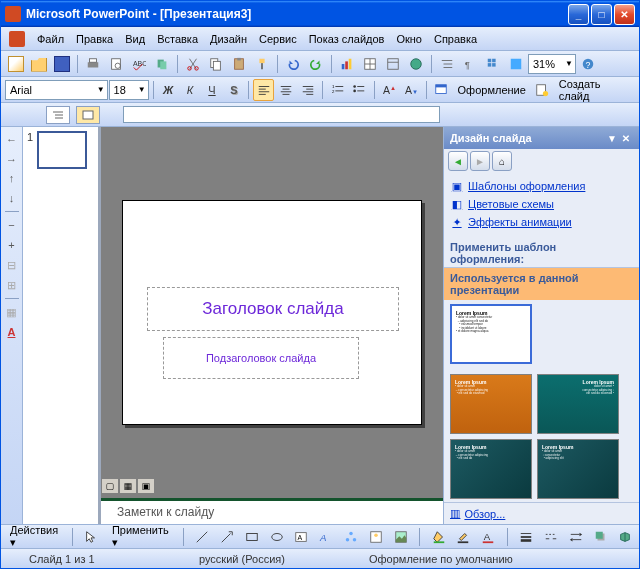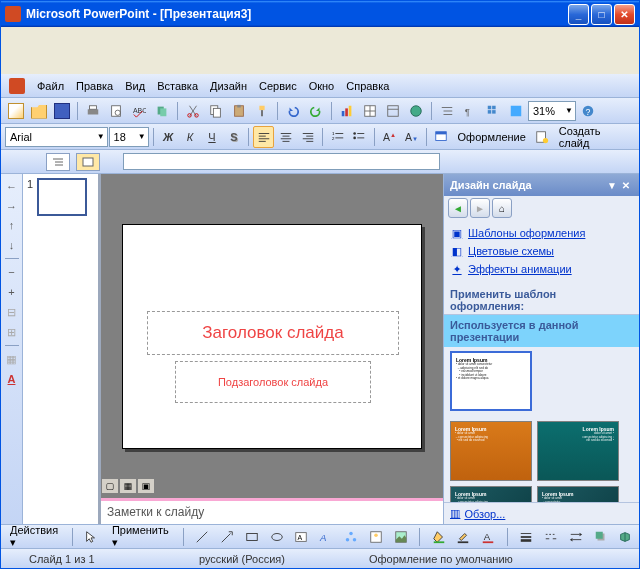--- a/index.html
+++ b/index.html
@@ -5,21 +5,21 @@
 * { margin: 0; padding: 0; box-sizing: border-box; }
 body { font-family: Tahoma, Arial, sans-serif; font-size: 11px; background: #ece9d8; overflow: hidden; }
 .window { width: 640px; height: 569px; border: 1px solid #0054e3; background: #ece9d8; display: flex; flex-direction: column; }
 .titlebar { height: 26px; background: linear-gradient(180deg, #3a93ff 0%, #0054e3 8%, #0054e3 92%, #0031a5 100%); display: flex; align-items: center; padding: 0 4px; color: #fff; font-weight: bold; font-size: 12px; }
 .titlebar .app-icon { width: 16px; height: 16px; background: #d04a23; margin-right: 5px; border-radius: 2px; }
 .titlebar .title-text { flex: 1; }
 .titlebar .win-btns { display: flex; gap: 2px; }
 .titlebar .win-btn { width: 21px; height: 21px; border: 1px solid #fff; border-radius: 3px; display: flex; align-items: center; justify-content: center; font-family: Arial; font-size: 10px; color: #fff; cursor: pointer; }
 .win-btn.min, .win-btn.max { background: linear-gradient(180deg, #7ba7e8 0%, #2968d8 50%, #1651c0 100%); }
 .win-btn.close { background: linear-gradient(180deg, #f49f8b 0%, #e34a2b 50%, #c0301a 100%); }
-.menubar { height: 24px; background: linear-gradient(180deg, #e6eefc 0%, #c4d5f5 100%); display: flex; align-items: center; padding: 0 2px; border-bottom: 1px solid #9bb3d8; margin-top: 47px; }
+.menubar { height: 24px; background: linear-gradient(180deg, #e6eefc 0%, #c4d5f5 100%); display: flex; align-items: center; padding: 0 2px; border-bottom: 1px solid #9bb3d8; }
 .menubar .logo { width: 16px; height: 16px; background: #d04a23; margin: 0 6px; border-radius: 2px; }
 .menu-item { padding: 3px 6px; cursor: pointer; }
 .toolbar { height: 26px; background: linear-gradient(180deg, #e6eefc 0%, #c4d5f5 100%); display: flex; align-items: center; padding: 2px 4px; border-bottom: 1px solid #9bb3d8; gap: 1px; }
 .tb-btn { width: 22px; height: 22px; display: flex; align-items: center; justify-content: center; cursor: pointer; border: 1px solid transparent; border-radius: 2px; }
 .tb-sep { width: 1px; height: 18px; background: #8aa0c4; margin: 0 3px; }
 .tb-text { padding: 2px 5px; cursor: pointer; }
 .tb-combo { height: 20px; background: #fff; border: 1px solid #7f9db9; display: flex; align-items: center; padding: 0 2px 0 4px; font-size: 11px; }
 .tb-combo .arrow { margin-left: auto; font-size: 8px; }
 .font-name { width: 108px; }
 .font-size { width: 42px; }
@@ -35,37 +35,37 @@
 .left-tools { width: 22px; background: linear-gradient(180deg, #e6eefc 0%, #c4d5f5 100%); display: flex; flex-direction: column; align-items: center; padding: 2px 0; gap: 2px; border-right: 1px solid #9bb3d8; }
 .lt-btn { width: 18px; height: 18px; display: flex; align-items: center; justify-content: center; cursor: pointer; font-size: 11px; color: #5a5a5a; }
 .lt-sep { width: 14px; height: 1px; background: #8aa0c4; margin: 2px 0; }
 .thumbnail-pane { width: 78px; background: #fff; border-right: 3px solid #9ca8bc; display: flex; flex-direction: column; padding: 4px; }
 .thumb-row { display: flex; align-items: flex-start; gap: 4px; }
 .thumb-num { font-size: 11px; color: #333; }
 .thumb { width: 50px; height: 38px; border: 2px solid #3b5998; background: #fff; }
 .slide-area { flex: 1; background: #808080; display: flex; flex-direction: column; position: relative; }
 .slide-canvas { flex: 1; display: flex; align-items: center; justify-content: center; padding: 10px; }
 .slide { width: 300px; height: 225px; background: #fff; border: 1px solid #000; box-shadow: 3px 3px 0 #404040; position: relative; }
-.slide-title-box, .slide-subtitle-box { position: absolute; border: 1px dashed #999; display: flex; align-items: center; justify-content: center; text-align: center; color: #ef4444; }
+.slide-title-box, .slide-subtitle-box { position: absolute; border: 1px dashed #999; display: flex; align-items: center; justify-content: center; text-align: center; color: #6d28d9; }
 .slide-title-box { left: 24px; top: 86px; width: 252px; height: 44px; font-size: 17px; }
-.slide-subtitle-box { left: 52px; top: 136px; width: 196px; height: 42px; font-size: 11px; }
-.notes-area { height: 26px; background: #fff; border-top: 3px solid #f9a8d4; padding: 4px 6px; font-size: 12px; color: #555; }
+.slide-subtitle-box { left: 40px; top: 136px; width: 196px; height: 42px; font-size: 11px; }
+.notes-area { height: 26px; background: #fff; border-top: 3px solid #14532d; padding: 4px 16px; font-size: 12px; color: #555; }
 .view-buttons { position: absolute; left: 0; bottom: 30px; display: flex; gap: 0; }
 .view-btn { width: 18px; height: 16px; background: #d4d0c8; border: 1px solid #808080; cursor: pointer; display:flex; align-items:center; justify-content:center; font-size:9px; }
 .task-pane { width: 196px; background: #e8edf7; border-left: 1px solid #9bb3d8; display: flex; flex-direction: column; }
 .tp-header { height: 22px; background: linear-gradient(180deg, #8faad6 0%, #6a8bc8 100%); color: #fff; font-weight: bold; display: flex; align-items: center; padding: 0 6px; font-size: 11px; }
 .tp-header .tp-title { flex: 1; }
 .tp-header .tp-btn { width: 14px; height: 14px; cursor: pointer; display: flex; align-items: center; justify-content: center; font-size: 10px; }
 .tp-nav { height: 24px; display: flex; align-items: center; padding: 0 4px; gap: 2px; }
 .tp-nav-btn { width: 20px; height: 20px; border: 1px solid #8aa0c4; background: linear-gradient(180deg, #fff 0%, #d4ddeb 100%); border-radius: 3px; display: flex; align-items: center; justify-content: center; font-size: 10px; cursor: pointer; }
 .tp-links { padding: 4px 6px; }
 .tp-link { display: flex; align-items: center; gap: 4px; padding: 2px 0; color: #0033cc; text-decoration: underline; cursor: pointer; font-size: 11px; }
 .tp-link .link-icon { width: 14px; height: 14px; display: inline-flex; align-items: center; justify-content: center; text-decoration: none; }
 .tp-section-title { font-weight: bold; color: #3a5a9a; padding: 6px 6px 2px; font-size: 11px; }
-.tp-section-sub { font-weight: bold; color: #3a5a9a; padding: 4px 6px; font-size: 11px; background: #7dd3fc; border-top: 1px solid #b4c4e0;}
+.tp-section-sub { font-weight: bold; color: #3a5a9a; padding: 4px 6px; font-size: 11px; background: #fdba74; border-top: 1px solid #b4c4e0;}
 .tp-templates { flex: 1; overflow: auto; padding: 4px 6px; }
 .template-grid { display: flex; flex-wrap: wrap; gap: 5px; }
 .template-thumb { width: 82px; height: 60px; border: 1px solid #808080; background: #fff; cursor: pointer; position: relative; overflow: hidden; font-size: 4px; padding: 4px; line-height: 1.2; }
 .template-thumb.sel { border: 2px solid #3b6bd8; }
 .orange { background: linear-gradient(180deg, #d97a1a 0%, #c0620e 100%); color: #fff; }
 .teal { background: linear-gradient(180deg, #0b6e6e 0%, #0a5757 100%); color: #fff; }
 .darkteal { background: linear-gradient(135deg, #1d5a62 0%, #0a3a3f 100%); color: #fff; }
 .template-thumb .tt-title { font-size: 5px; font-weight: bold; }
 .template-thumb .tt-lines { font-size: 3px; opacity: .9; }
 .tp-browse { padding: 4px 6px; display: flex; align-items: center; gap: 4px; color: #0033cc; text-decoration: underline; cursor: pointer; border-top: 1px solid #b4c4e0; }
@@ -97,20 +97,21 @@
   </div>
 
   <div class="menubar">
     <div class="logo"></div>
     <div class="menu-item"><span>Файл</span></div>
     <div class="menu-item"><span>Правка</span></div>
     <div class="menu-item"><span>Вид</span></div>
     <div class="menu-item"><span>Вставка</span></div>
     <div class="menu-item"><span>Дизайн</span></div>
     <div class="menu-item"><span>Сервис</span></div>
+    <div class="menu-item"><span>Показ слайдов</span></div>
     <div class="menu-item"><span>Окно</span></div>
     <div class="menu-item"><span>Справка</span></div>
   </div>
 
   <div class="toolbar">
     <div class="tb-btn">
         <span class="ico ico-new"></span>
       </div>
     <div class="tb-btn">
         <span class="ico ico-open"></span>

